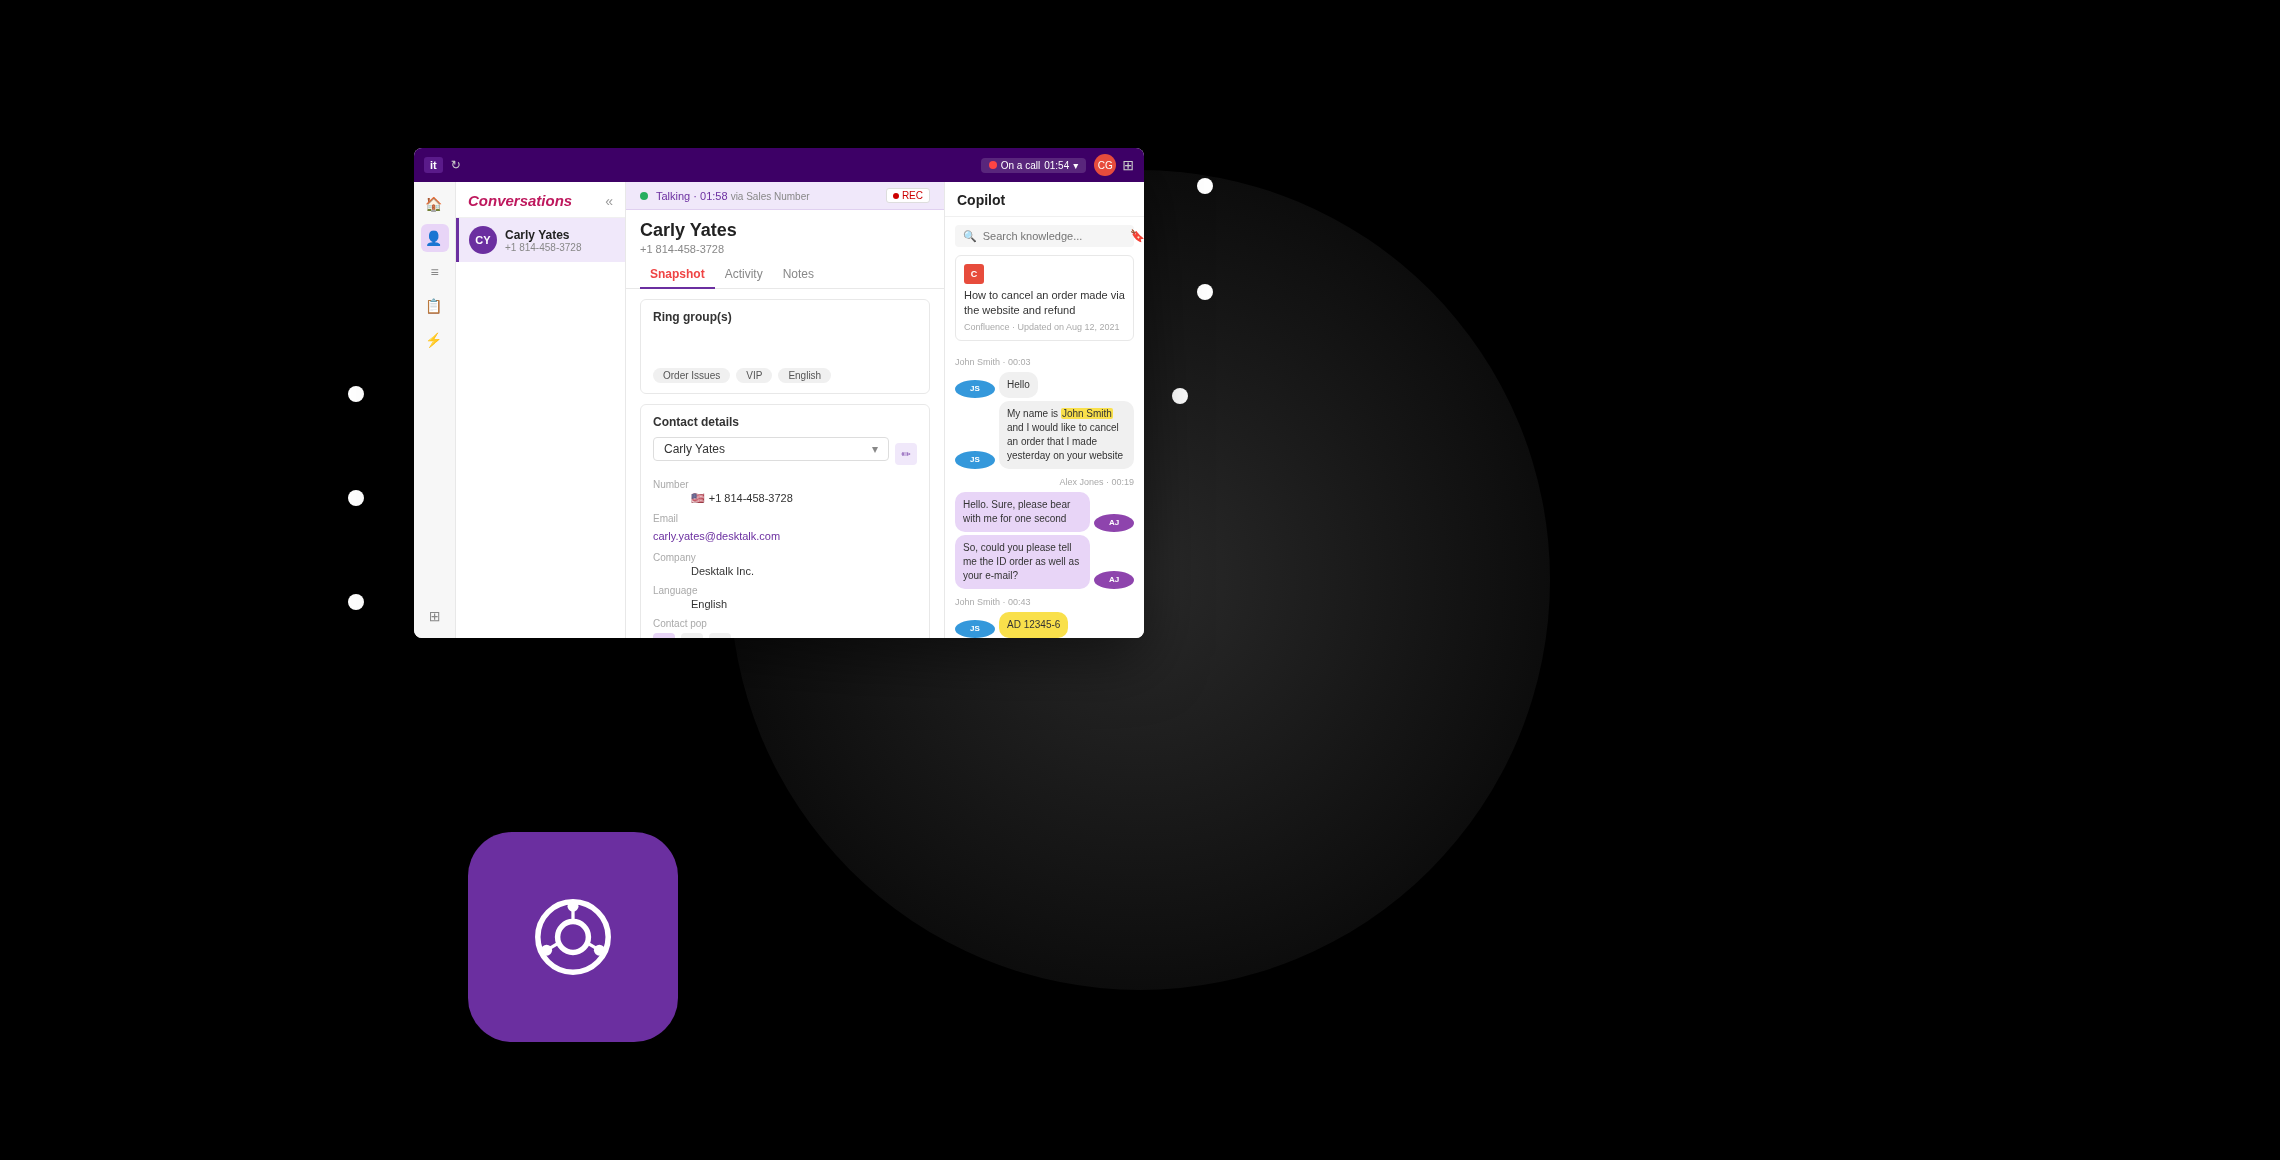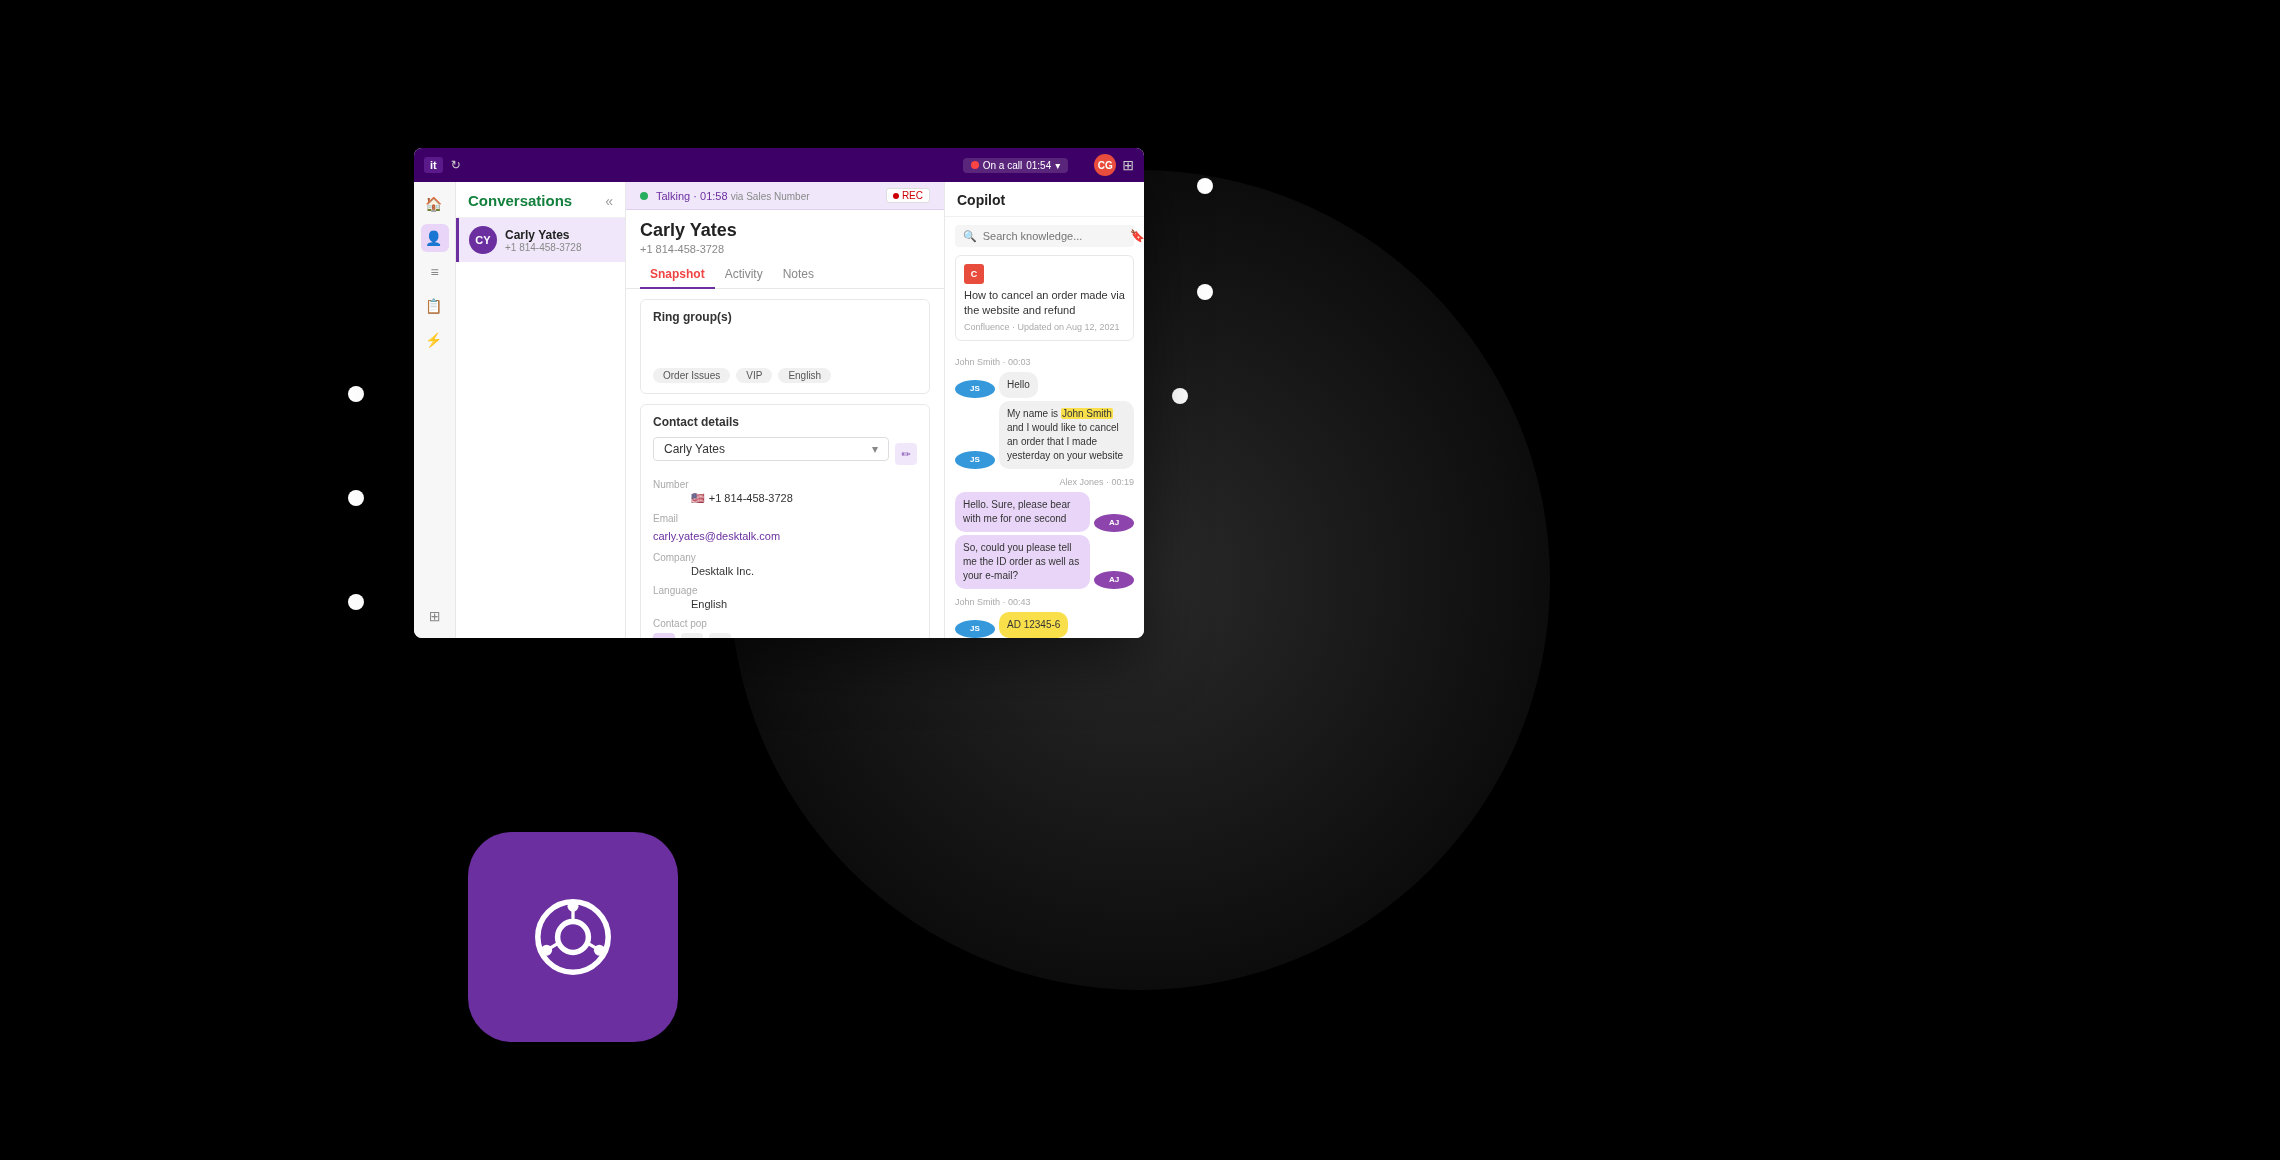--- a/index.html
+++ b/index.html
@@ -106,23 +106,22 @@
     }
     .top-bar-call-text {
       color: #fff;
       font-size: 10px;
     }
     .top-bar-avatar {
       width: 22px; height: 22px;
       background: #e74c3c;
       border-radius: 50%;
       display: flex; align-items: center; justify-content: center;
-      color: #fff; font-size: 10px; font-weight: bold;
+      color: #fff; font-size: 10px; font-weight: normal;
       margin-right: 6px;
-      margin-left: 18px;
     }
     .top-bar-grid {
       color: #ccc;
       font-size: 14px;
     }
 
     
     .main-content {
       display: flex;
       flex: 1;
@@ -169,21 +168,22 @@
     .conv-header {
       display: flex;
       align-items: center;
       justify-content: space-between;
       padding: 10px 12px 8px;
       border-bottom: 1px solid #f0f0f0;
     }
     .conv-title {
       font-size: 15px;
       font-weight: 600;
-      color: #15803d;
+      color: #be185d;
+      font-style: italic;
     }
     .conv-collapse {
       color: #999;
       font-size: 14px;
       cursor: pointer;
     }
     .conv-item {
       display: flex;
       align-items: center;
       padding: 8px 10px;

